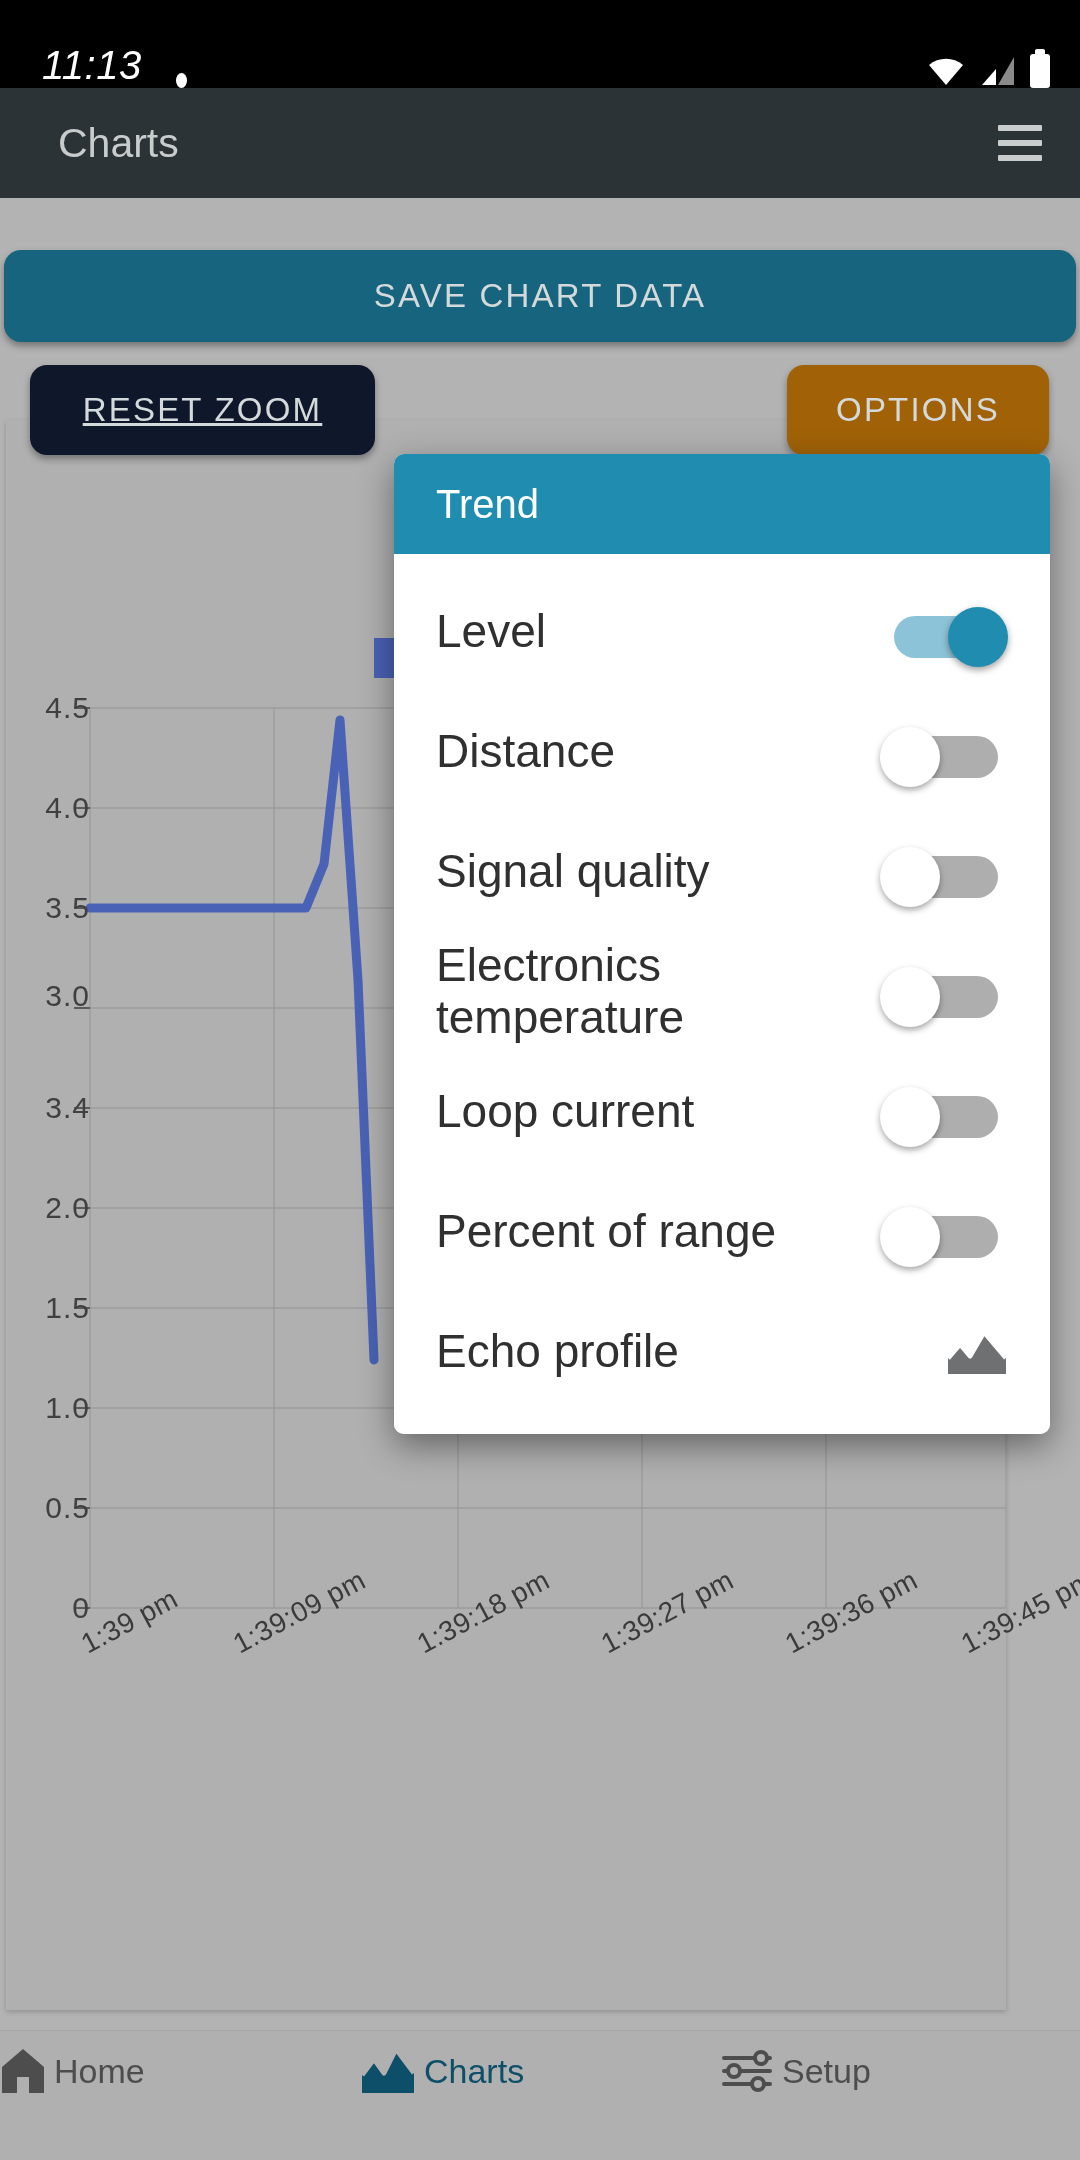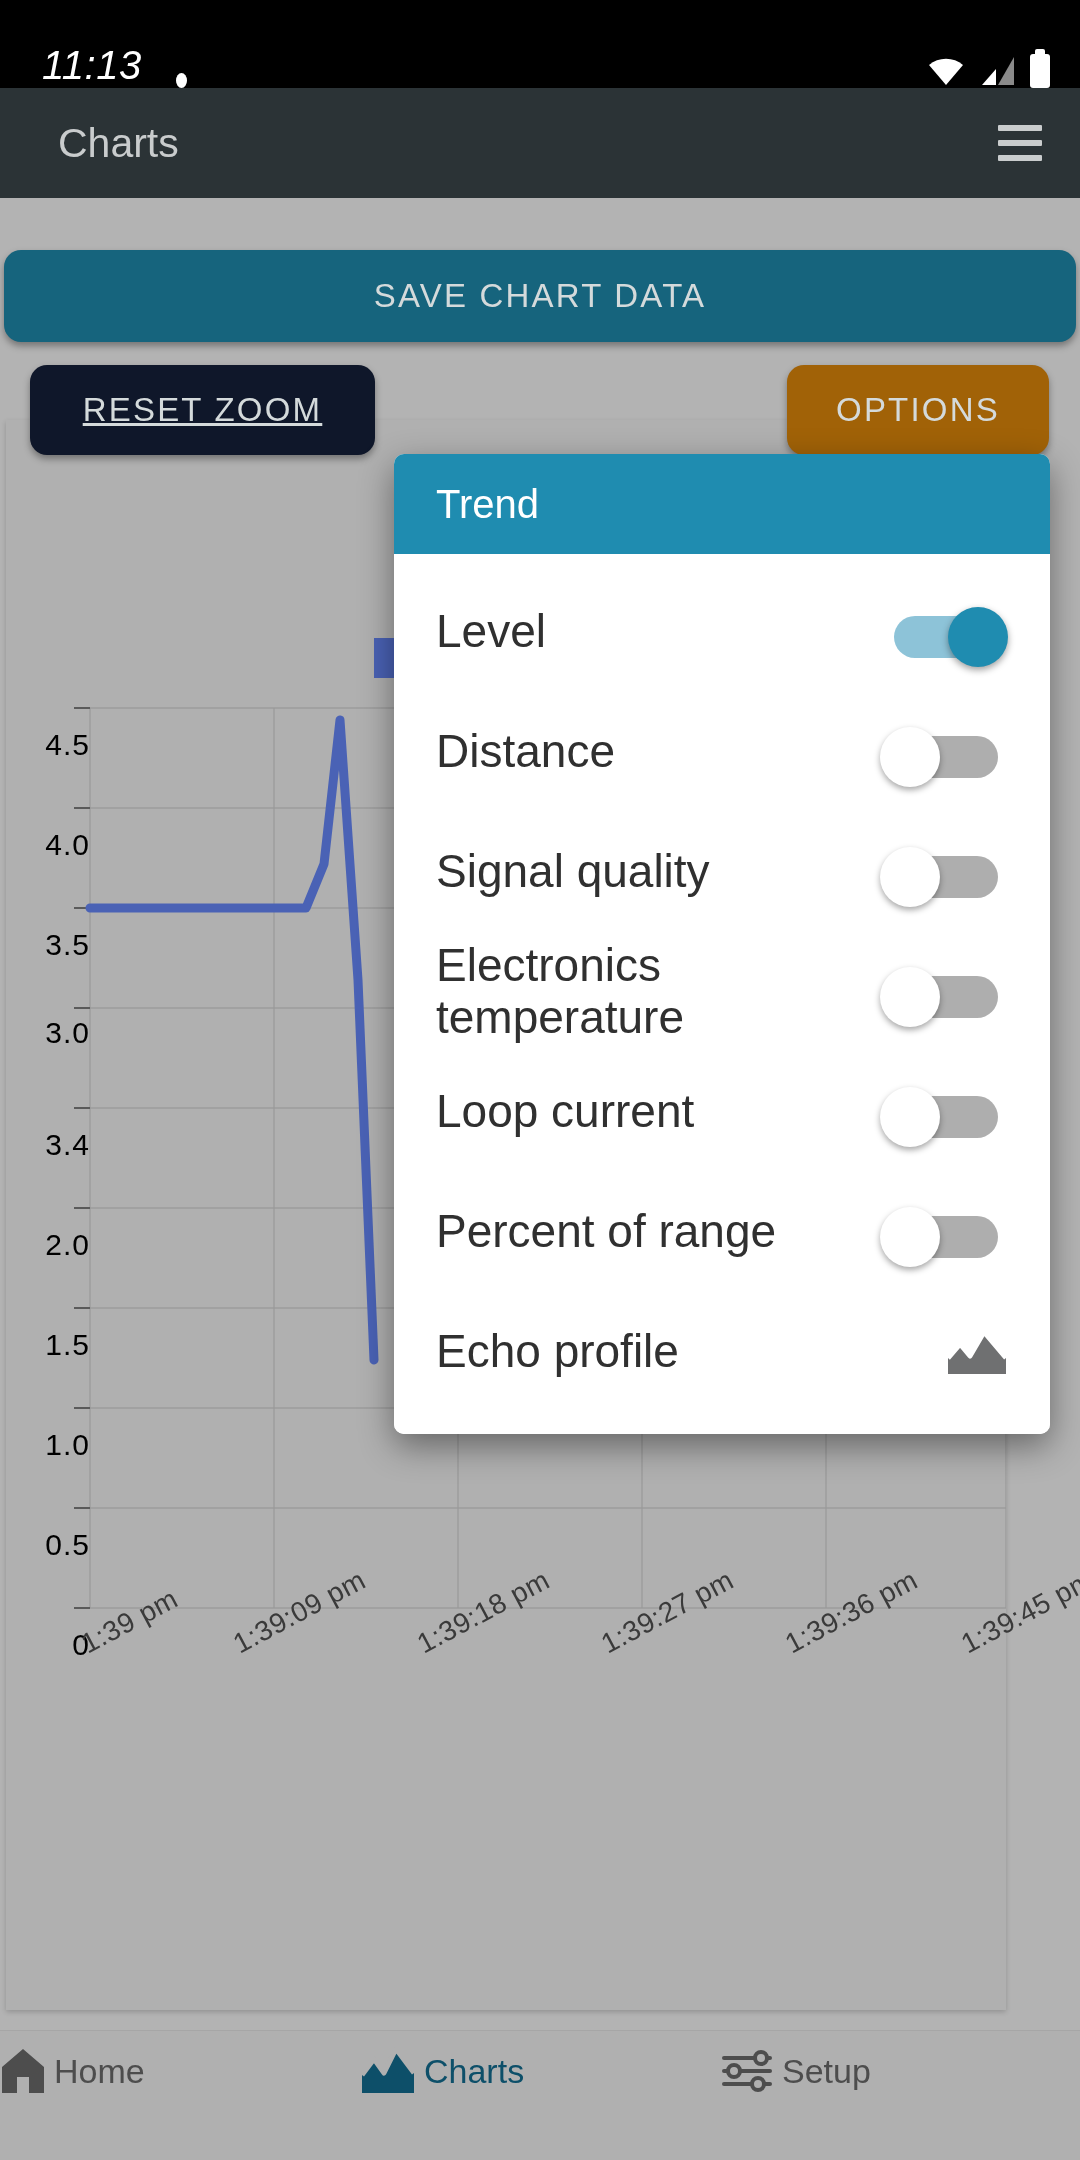--- a/index.html
+++ b/index.html
@@ -64,23 +64,22 @@
     position: absolute; top: 222px; left: 6px; width: 1000px; height: 1590px;
     background: #b0b0b0; box-shadow: 0 2px 5px rgba(0,0,0,0.18);
   }
   .chart-plot { position: absolute; top: 0; left: 0; width: 1000px; height: 1590px; }
   .legend-swatch {
     position: absolute; top: 218px; left: 368px; width: 32px; height: 40px;
     background: #4a62b5;
   }
   .ylabel {
     position: absolute; right: 0; transform: translateY(-50%);
-    font-size: 30px; color: #000000; font-family: "Liberation Sans", sans-serif;
+    font-size: 30px; color: #404040; font-family: "Liberation Sans", sans-serif;
     letter-spacing: 1px;
-    margin-top: 37px;
   }
   .ycol { position: absolute; top: 0; left: 0; width: 84px; height: 1590px; }
   .xlabel {
     position: absolute; font-size: 28px; color: #3a3a3a;
     transform: rotate(-28deg); transform-origin: left top; white-space: nowrap;
     letter-spacing: 0.5px;
   }
   .dialog {
     position: absolute; top: 256px; left: 394px; width: 656px;
     background: #fff; border-radius: 10px;

